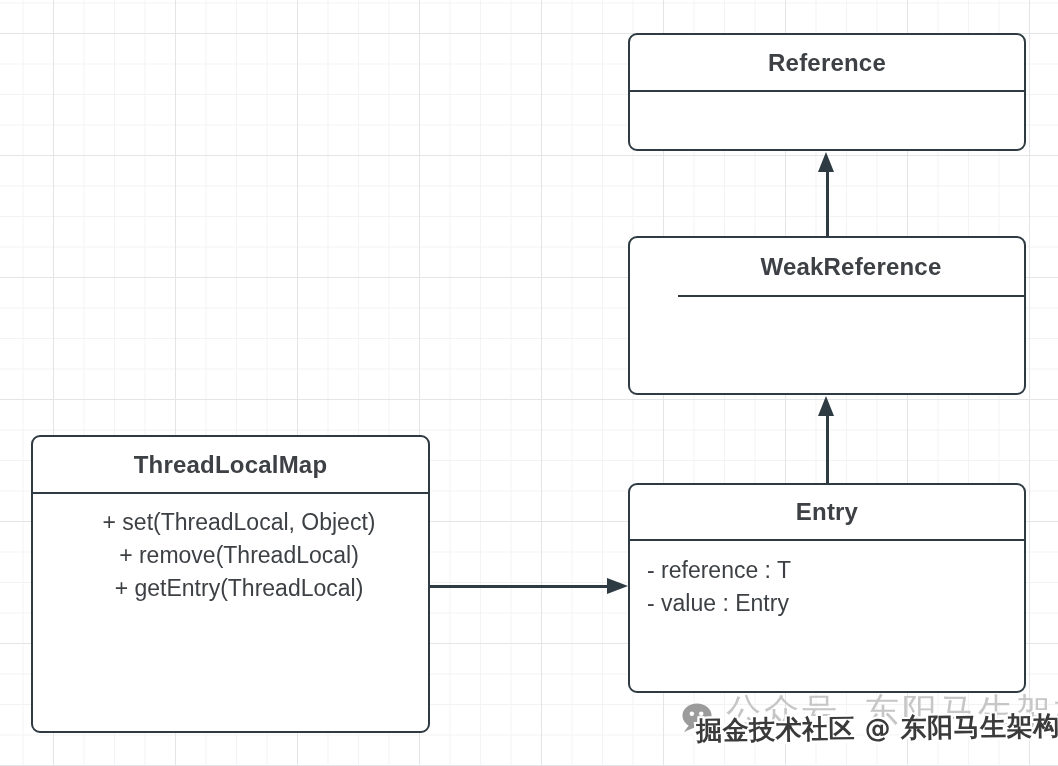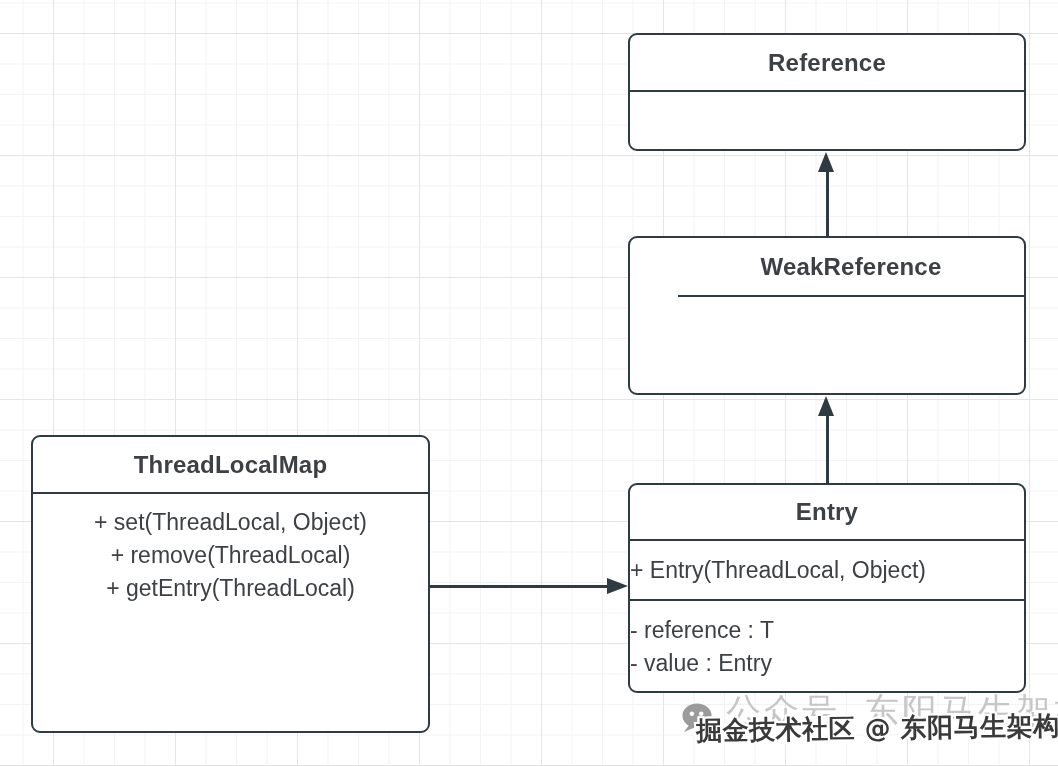--- a/index.html
+++ b/index.html
@@ -24,21 +24,21 @@
   }
   .box-title {
     flex:0 0 auto; display:flex; align-items:center; justify-content:center;
     font-weight:bold; font-size:24px; letter-spacing:0.2px;
   }
   .box-section {
     border-top:2.5px solid #2e3b42; box-sizing:border-box; flex:0 0 auto;
   }
   .box-section.grow { flex:1 1 auto; }
   .member {
-    font-size:23px; line-height:33px; white-space:pre;
+    font-size:23px; line-height:33px; padding-left:17px; white-space:pre;
   }
   .center-one { display:flex; align-items:center; }
 
   .vline { position:absolute; width:3px; background:#2e3b42; }
   .hline { position:absolute; height:3px; background:#2e3b42; }
   .head-up {
     position:absolute; width:0; height:0;
     border-left:8.5px solid transparent; border-right:8.5px solid transparent;
     border-bottom:20px solid #2e3b42;
   }
@@ -75,23 +75,20 @@
     <div class="box-section grow"></div>
   </div>
 
   <div class="class-box" style="left:628px; top:236px; width:398px; height:159px;padding-left:48px;">
     <div class="box-title" style="height:57px;">WeakReference</div>
     <div class="box-section grow"></div>
   </div>
 
   <div class="class-box" style="left:628px; top:483px; width:398px; height:210px;">
     <div class="box-title" style="height:54px;">Entry</div>
-    <div class="box-section center-one" style="height:60px;">
-      <div class="member">+ Entry(ThreadLocal, Object)</div>
-    </div>
     <div class="box-section grow" style="padding-top:13px;">
       <div class="member">- reference : T</div>
       <div class="member">- value : Entry</div>
     </div>
   </div>
 
   <div class="class-box" style="left:31px; top:435px; width:399px; height:298px;text-align:center;">
     <div class="box-title" style="height:55px;">ThreadLocalMap</div>
     <div class="box-section" style="height:120px; padding-top:12px;">
       <div class="member">+ set(ThreadLocal, Object)</div>

